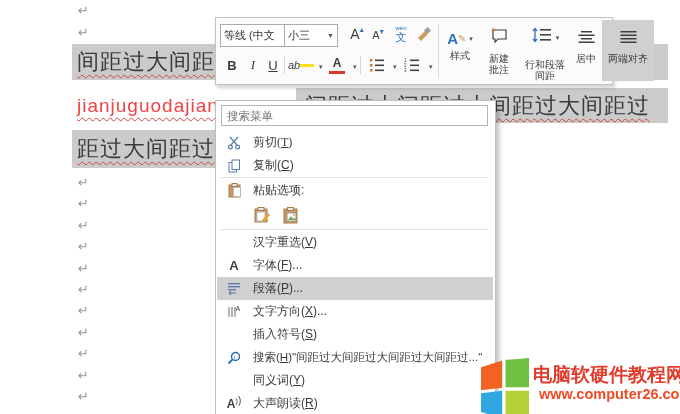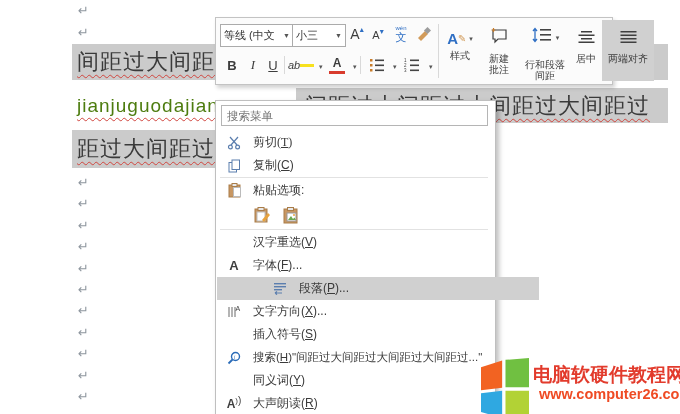--- a/index.html
+++ b/index.html
@@ -5,21 +5,21 @@
   html,body{margin:0;padding:0;background:#888;}
   #stage{position:relative;width:680px;height:414px;background:#fff;overflow:hidden;
          font-family:"Liberation Sans","DejaVu Sans",sans-serif;}
   .abs{position:absolute;}
   
   .pilcrow{position:absolute;color:#8f979f;font-size:13px;line-height:13px;}
   .selband{position:absolute;background:#cbcbcb;}
   .doctext{position:absolute;white-space:nowrap;color:#3a3a3a;font-size:22px;letter-spacing:1px;
            text-decoration:underline;text-decoration-style:wavy;text-decoration-color:#d0453e;
            text-decoration-thickness:1px;text-underline-offset:5px;}
-  .pinyin{font-size:19px;letter-spacing:1px;color:#4d7c0f;}
+  .pinyin{font-size:19px;letter-spacing:1px;color:#ef4444;}
   
   #minibar{position:absolute;left:215px;top:17px;width:396px;height:66px;background:#fbfbfb;
            border:1px solid #c3c3c3;box-shadow:2px 3px 4px rgba(0,0,0,.18);z-index:3;}
   .tbbox{position:absolute;height:21px;background:#fff;border:1px solid #ababab;font-size:11px;
          color:#333;display:flex;align-items:center;padding:0 3px;white-space:nowrap;}
   .caret{color:#555;font-size:7px;margin-left:3px;}
   .tbtn{position:absolute;display:flex;align-items:center;justify-content:center;color:#3d3d3d;}
   .tsep{position:absolute;width:1px;background:#d9d9d9;}
   .bigbtn{position:absolute;top:2px;height:61px;display:flex;flex-direction:column;align-items:center;
           font-size:10px;color:#3d3d3d;text-align:center;line-height:11px;}
@@ -79,21 +79,21 @@
 
   <div class="selband" style="left:72px;top:130px;width:396px;height:38px;"></div>
   <div class="doctext" style="left:77px;top:134px;">距过大间距过大</div>
 
   <div id="minibar">
 
     <div class="tbbox" style="left:4px;top:6px;width:66px;">
       <span>等线 (中文</span>
       <span class="caret" style="margin-left:auto">▼</span>
     </div>
-    <div class="tbbox" style="left:76px;top:6px;width:46px;justify-content:space-between;">
+    <div class="tbbox" style="left:68px;top:6px;width:46px;justify-content:space-between;">
       <span>小三</span>
       <span class="caret" style="margin-left:auto">▼</span>
     </div>
     <div class="tbtn" style="left:130px;top:5px;width:22px;height:22px;">
       <span style="font-size:14px;">A</span>
       <span style="font-size:8px;color:#2f6fc4;margin-top:-10px;">▴</span>
     </div>
     <div class="tbtn" style="left:152px;top:7px;width:20px;height:20px;">
       <span style="font-size:11px;">A</span>
       <span style="font-size:8px;color:#2f6fc4;margin-top:-8px;">▾</span>
@@ -272,21 +272,21 @@
     <div class="mi" style="top:130px;">
       <span class="mic"></span>
       <span class="mil"><span>汉字重选</span><span>(<u>V</u>)</span><span></span></span>
     </div>
 
     <div class="mi" style="top:153px;">
       <span class="mic" style="font-weight:bold;font-size:13px;">A</span>
       <span class="mil"><span>字体</span><span>(<u>F</u>)</span><span>...</span></span>
     </div>
 
-    <div class="mi hl" style="top:176px;padding-left:46px;">
+    <div class="mi hl" style="top:176px;">
       <span class="mic">
         <svg width="14" height="13" viewBox="0 0 14 13">
             <rect x="1" y="1" width="12" height="1.4" fill="#5b7eae"></rect>
             <rect x="1" y="4" width="12" height="1.4" fill="#5b7eae"></rect>
             <rect x="1" y="7" width="8" height="1.4" fill="#5b7eae"></rect>
             <path d="M2 11 h7 M2 11 l2 -1.6 M2 11 l2 1.6" stroke="#5b7eae" stroke-width="1.2" fill="none"></path>
           </svg>
       </span>
       <span class="mil"><span>段落</span><span>(<u>P</u>)</span><span>...</span></span>
     </div>

